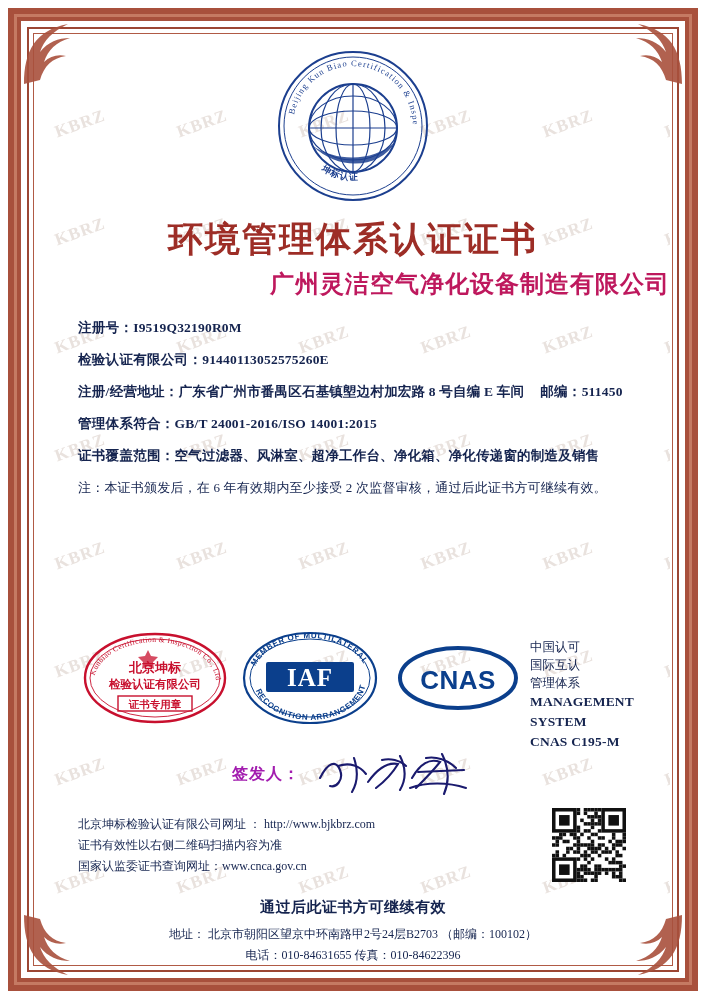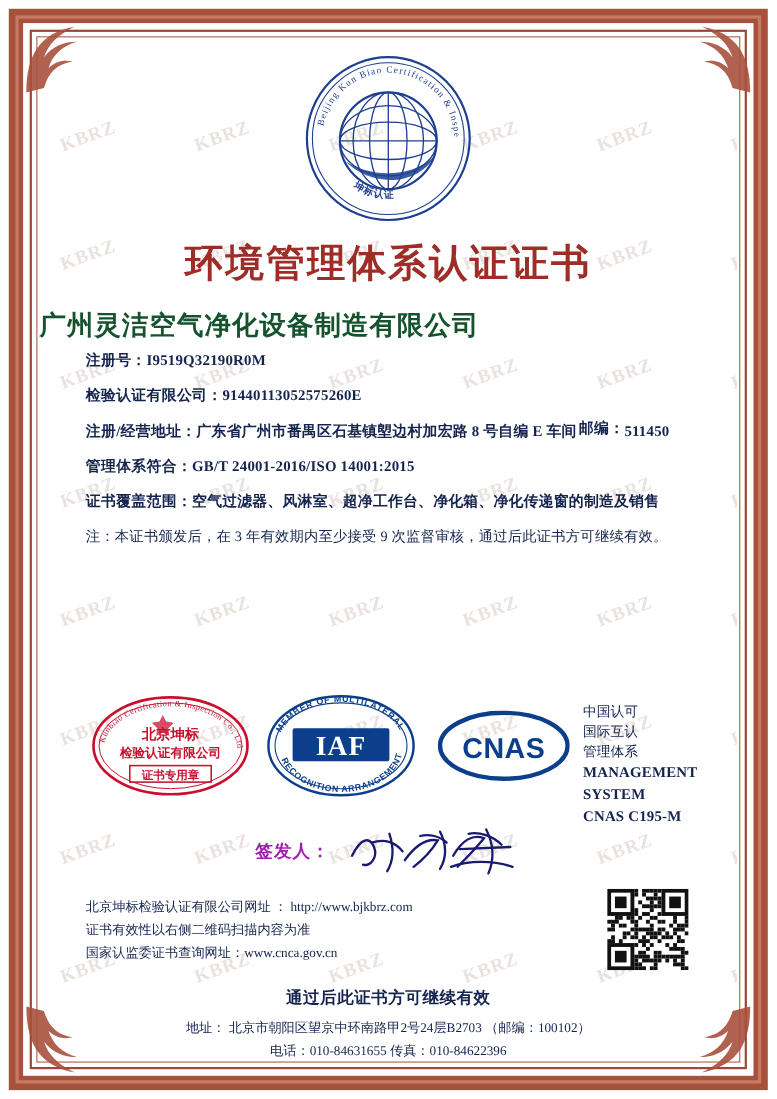--- a/index.html
+++ b/index.html
@@ -112,26 +112,26 @@
     text-align: center;
     font-family: "Liberation Serif", serif;
     font-size: 35px;
     font-weight: bold;
     color: #9d2d26;
     letter-spacing: 2px;
   }
   .company {
     position: absolute;
     left: 0; right: 0;
-    top: 244px;
-    text-align: left;
+    top: 232px;
+    text-align: right;
     font-family: "Liberation Serif", serif;
     font-size: 24px;
     font-weight: bold;
-    color: #14532d;
+    color: #be185d;
     letter-spacing: 1px;
   }
 
   
   .fields {
     position: absolute;
     left: 42px;
     right: 42px;
     top: 282px;
     color: #15244f;
@@ -388,36 +388,36 @@
       </div>
 
       <div class="field-row">
         <span class="field-label">检验认证有限公司：</span>
         <span class="field-value">91440113052575260E</span>
       </div>
 
       <div class="field-row">
         <span class="field-label">注册/经营地址：</span>
         <span class="field-value">广东省广州市番禺区石基镇塱边村加宏路 8 号自编 E 车间</span>
-        <span class="field-label" style="margin-left:2px;font-family:Liberation Mono, monospace;">邮编：</span>
+        <span class="field-label" style="margin-left:16px;">邮编：</span>
         <span class="field-value">511450</span>
       </div>
 
       <div class="field-row">
         <span class="field-label">管理体系符合：</span>
         <span class="field-value">GB/T 24001-2016/ISO 14001:2015</span>
       </div>
 
       <div class="field-row">
         <span class="field-label">证书覆盖范围：</span>
         <span class="field-value">空气过滤器、风淋室、超净工作台、净化箱、净化传递窗的制造及销售</span>
       </div>
 
 
-      <div class="note">注：本证书颁发后，在 3 年有效期内至少接受 9 次监督审核，通过后此证书方可继续有效。</div>
+      <div class="note">注：本证书颁发后，在 6 年有效期内至少接受 2 次监督审核，通过后此证书方可继续有效。</div>
     </div>
 
     <div class="marks">
 
       <div class="seal-red">
         <svg width="146" height="96" viewBox="0 0 146 96">
           <defs>
             <path id="sealArc" d="M 12,52 A 61,40 0 0 1 134,52"></path>
           </defs>
           <ellipse cx="73" cy="48" rx="70" ry="44" fill="none" stroke="#c8102e" stroke-width="2.4"></ellipse>

